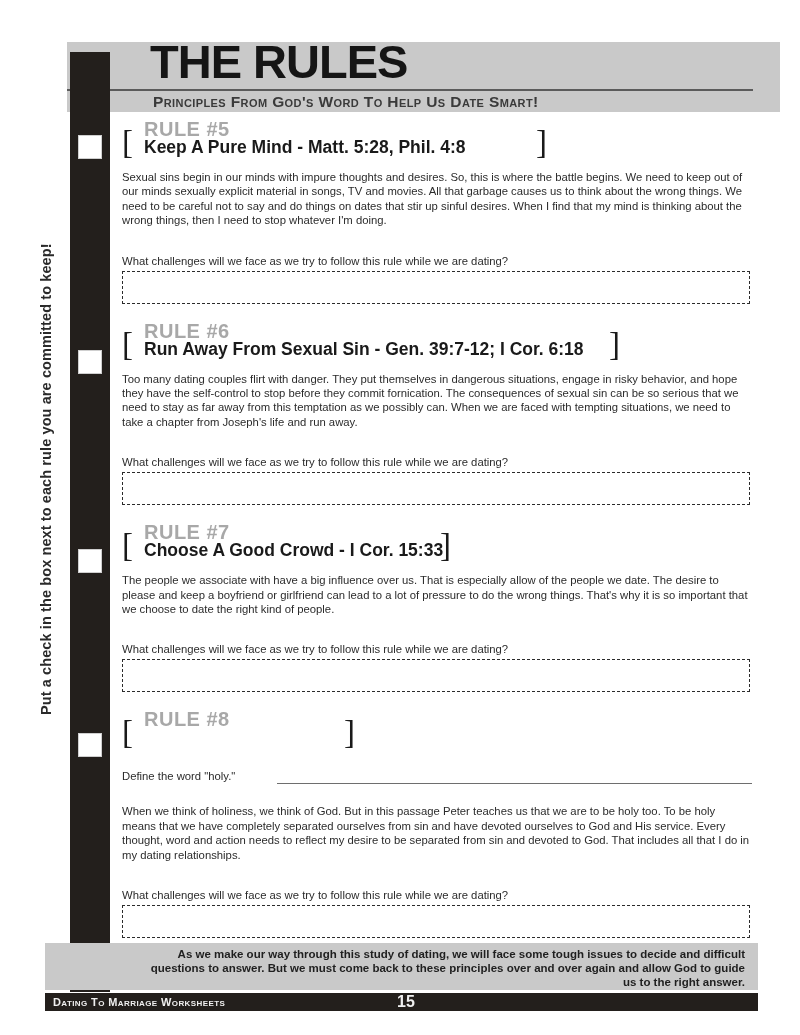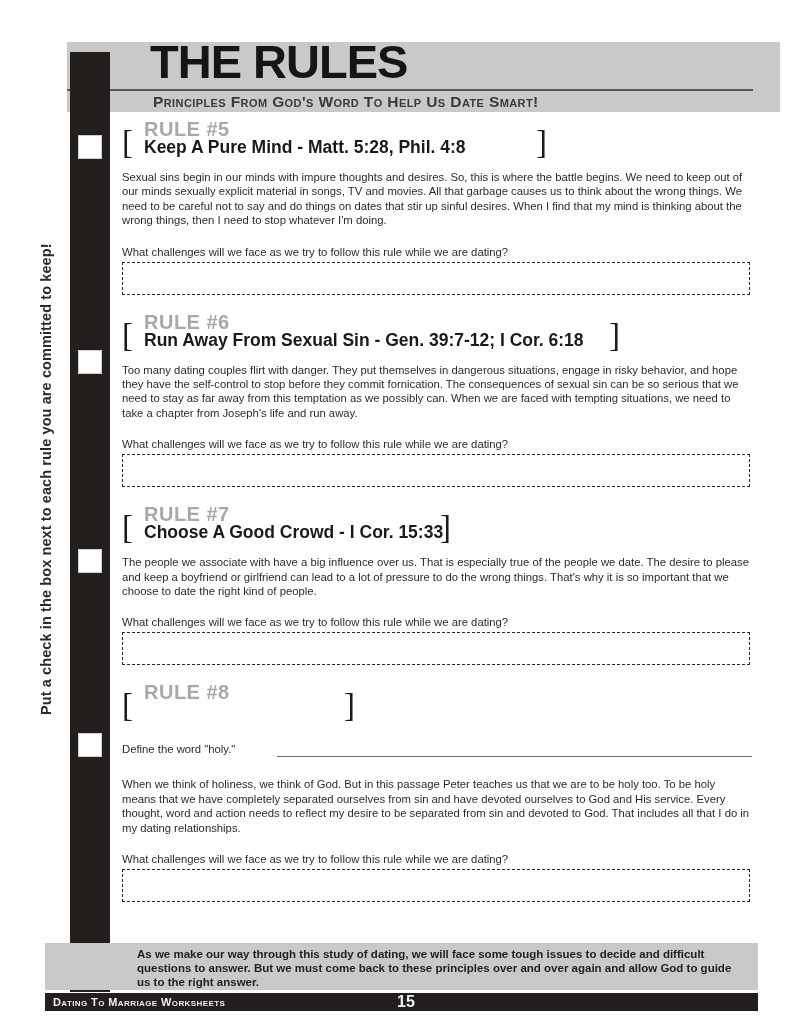--- a/index.html
+++ b/index.html
@@ -169,21 +169,21 @@
   .define-blank {
     position: absolute;
     left: 155px;
     top: 13px;
     width: 475px;
     height: 1px;
     background: #6e6e6e;
   }
 
   .question-line {
-    margin-top: 17px;
+    margin-top: 26px;
     font-size: 11.3px;
     color: #2b2b2b;
     line-height: 14px;
   }
   .answer-box {
     margin-top: 3px;
     width: 628px;
     height: 33px;
     border: 1.5px dashed #2b2b2b;
     box-sizing: border-box;
@@ -203,21 +203,21 @@
   }
   #summary-text {
     position: absolute;
     left: 92px;
     top: 5px;
     width: 608px;
     font-size: 11.5px;
     font-weight: bold;
     line-height: 13.8px;
     color: #1f1f1f;
-    text-align: left;
+    text-align: right;
   }
 
   
   #footer-bar {
     position: absolute;
     left: 45px;
     top: 993px;
     width: 713px;
     height: 18px;
     background: #231f1c;
@@ -292,21 +292,21 @@
 
     <div class="rule-gap"></div>
 
     <div class="rule-block">
       <div class="rule-head">
         <span class="bracket-left">[</span>
         <span class="rule-number">RULE #7</span>
         <span class="rule-title">Choose A Good Crowd - I Cor. 15:33</span>
         <span class="bracket-right" style="left:318px;">]</span>
       </div>
-      <div class="rule-body">The people we associate with have a big influence over us.  That is especially true of the people we date.  The desire to please and keep a boyfriend or girlfriend can lead to a lot of pressure to do the wrong things.  That's why it is so important that we choose to date the right kind of people.</div>
+      <div class="rule-body">The people we associate with have a big influence over us.  That is especially allow of the people we date.  The desire to please and keep a boyfriend or girlfriend can lead to a lot of pressure to do the wrong things.  That's why it is so important that we choose to date the right kind of people.</div>
       <div class="question-line">What challenges will we face as we try to follow this rule while we are dating?</div>
       <div class="answer-box"></div>
     </div>
 
     <div class="rule-gap"></div>
 
     <div class="rule-block">
       <div class="rule-head">
         <span class="bracket-left">[</span>
         <span class="rule-number">RULE #8</span>

